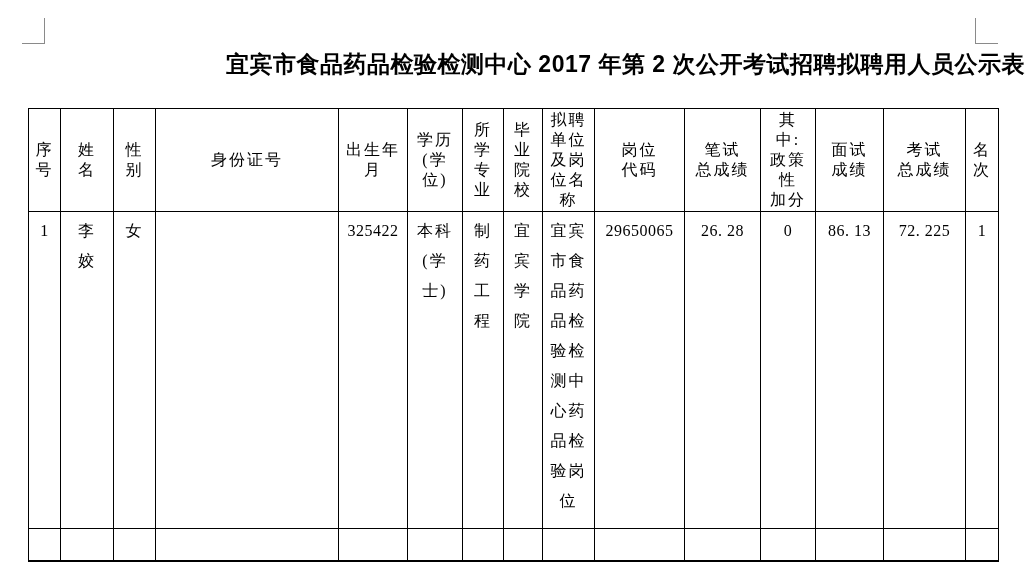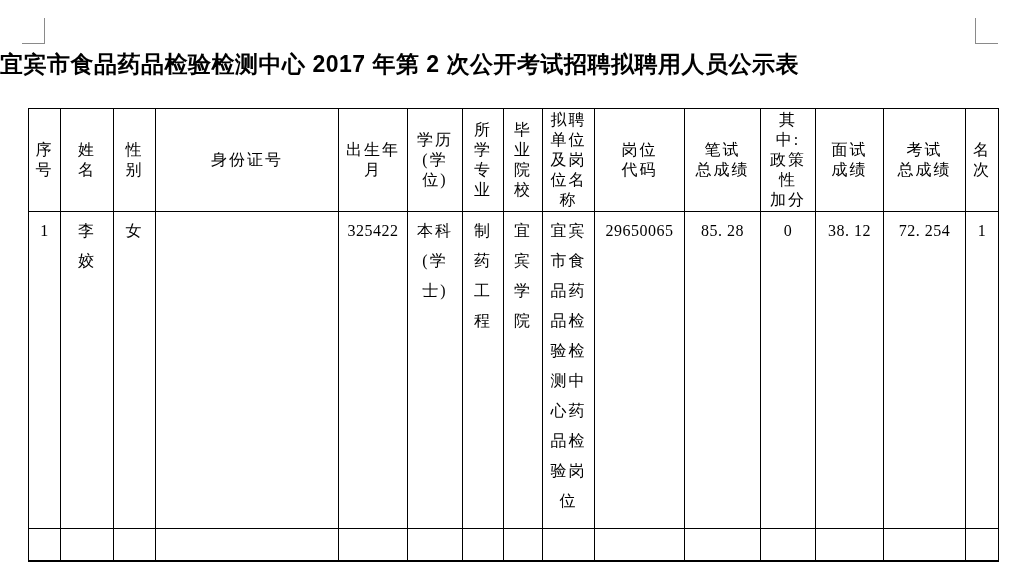--- a/index.html
+++ b/index.html
@@ -31,21 +31,21 @@
     left: 975px;
     top: 18px;
     border-left: 1px solid #8a8a8a;
     border-bottom: 1px solid #8a8a8a;
   }
   .doc-title {
     position: absolute;
     left: 0;
     top: 50px;
     width: 100%;
-    text-align: left;
+    text-align: right;
     font-family: "Liberation Sans", "DejaVu Sans", sans-serif;
     font-weight: bold;
     font-size: 23px;
     line-height: 28px;
     letter-spacing: 0.5px;
     white-space: nowrap;
   }
   table.pub-table {
     position: absolute;
     left: 28px;
@@ -178,24 +178,24 @@
 市食
 品药
 品检
 验检
 测中
 心药
 品检
 验岗
 位</td>
         <td class="num">29650065</td>
-        <td class="num">85. 28</td>
+        <td class="num">26. 28</td>
         <td class="num">0</td>
-        <td class="num">38. 12</td>
-        <td class="num">72. 254</td>
+        <td class="num">86. 13</td>
+        <td class="num">72. 225</td>
         <td class="num">1</td>
       </tr>
       <tr class="row-empty">
         <td></td>
         <td></td>
         <td></td>
         <td></td>
         <td></td>
         <td></td>
         <td></td>

